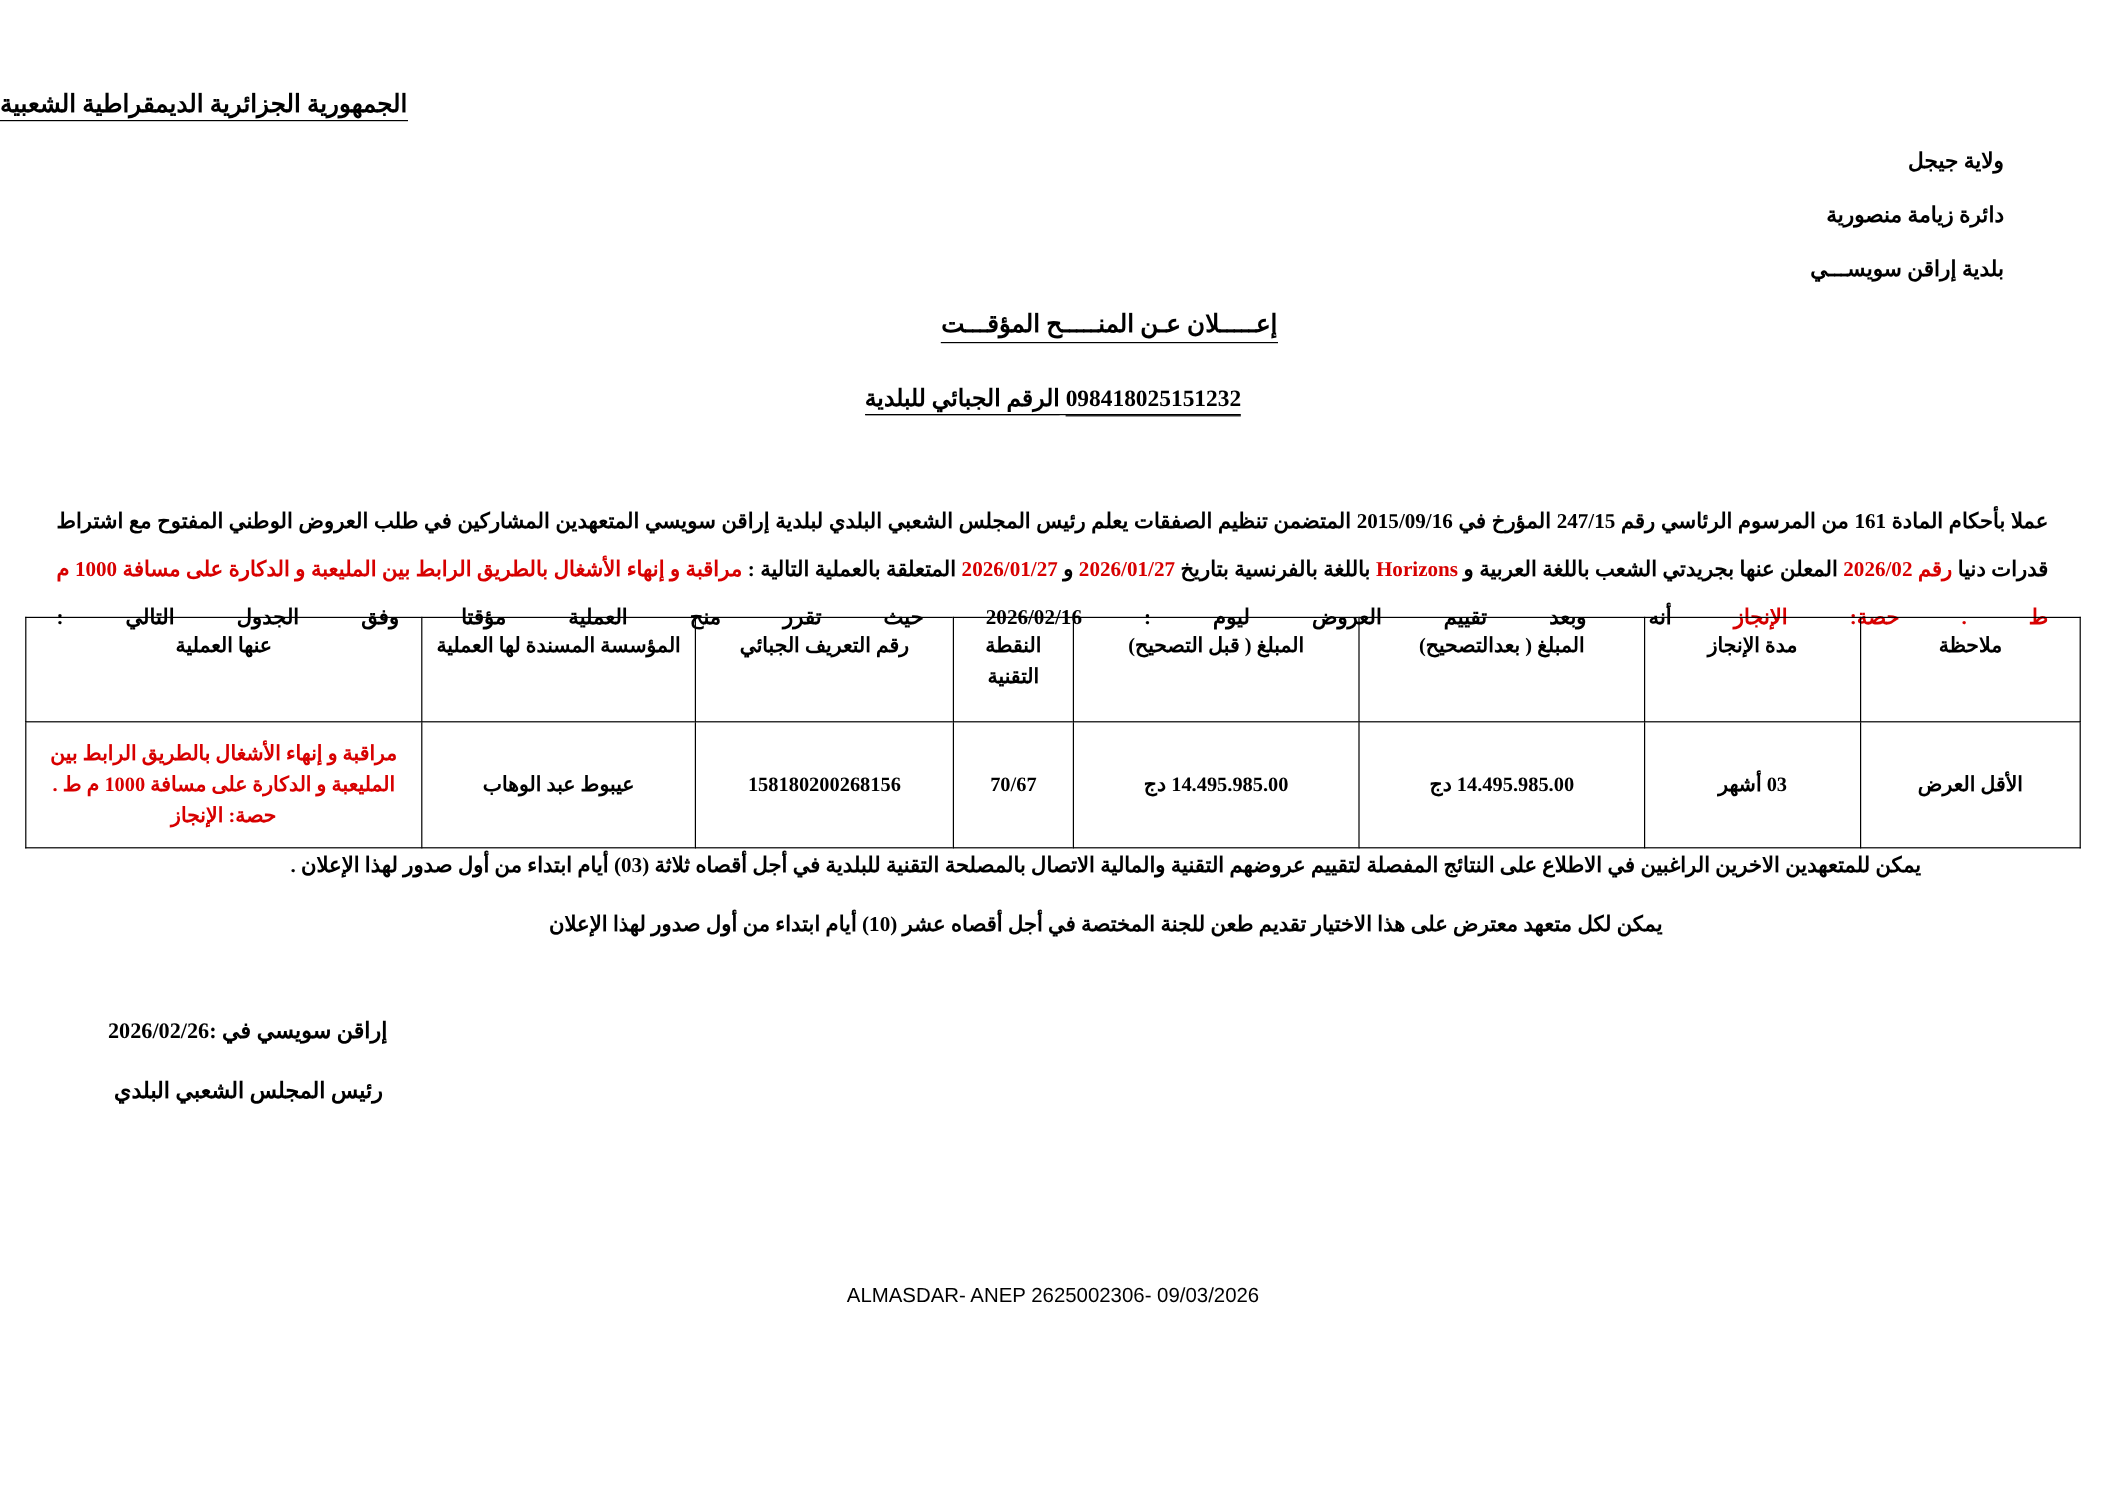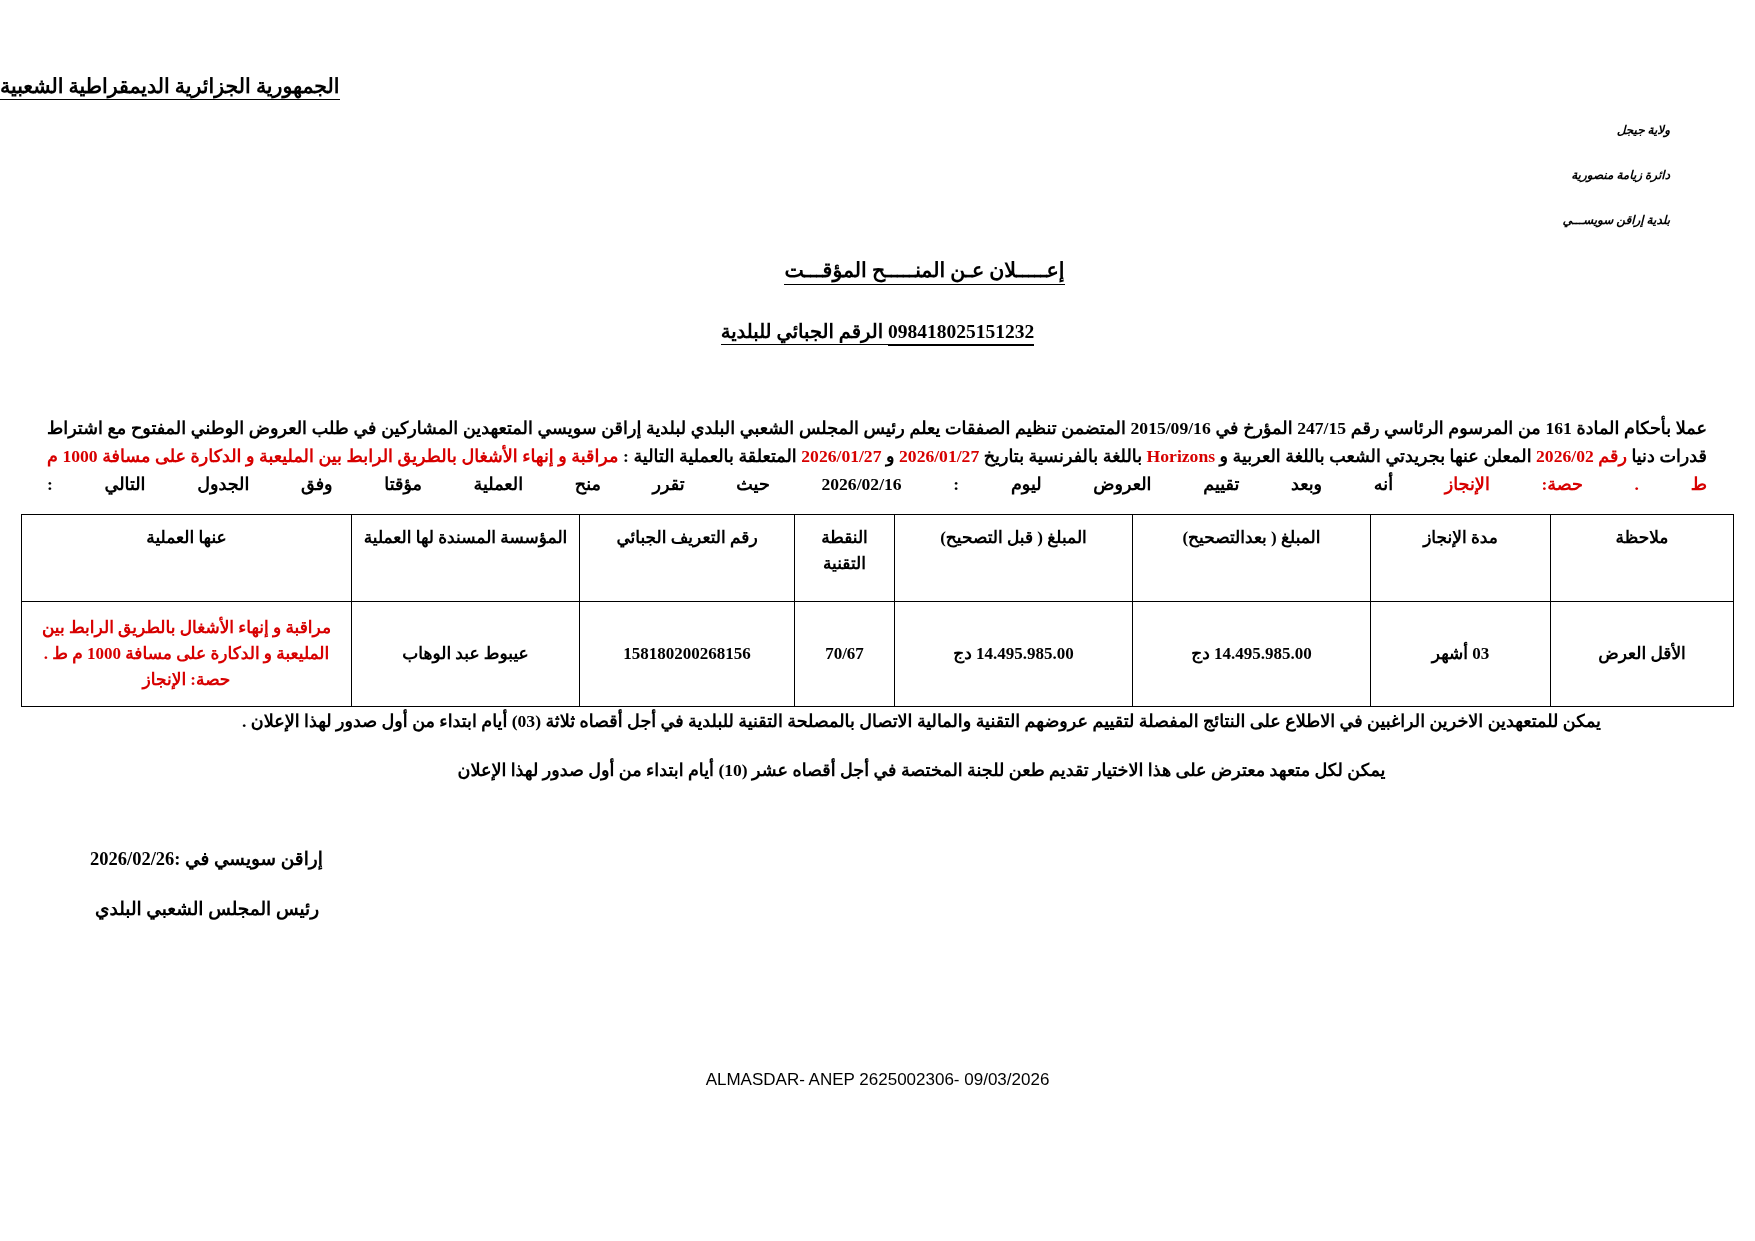--- a/index.html
+++ b/index.html
@@ -33,25 +33,24 @@
     font-weight: bold;
   }
   .republic span {
     border-bottom: 1.6px solid #000;
     padding-bottom: 2px;
   }
 
   .admin-line {
     position: absolute;
     right: 85px;
-    font-size: 12px;
+    font-size: 18px;
     font-weight: bold;
     text-align: right;
     white-space: nowrap;
-    font-style: italic;
   }
   .admin-1 { top: 123px; }
   .admin-2 { top: 168px; }
   .admin-3 { top: 213px; }
 
   .main-title {
     position: absolute;
     top: 258px;
     left: 0;
     width: 1755px;
@@ -83,21 +82,21 @@
   .tax-num { direction: ltr; display: inline-block; }
 
   
   .body-para {
     position: absolute;
     top: 414px;
     right: 48px;
     width: 1660px;
     font-size: 17.6px;
     font-weight: bold;
-    line-height: 28px;
+    line-height: 40px;
     text-align: justify;
     text-align-last: justify;
   }
   .red { color: #d70000; }
   .blk { color: #000000; }
   .ltr { direction: ltr; unicode-bidi: embed; display: inline-block; }
 
   
   .tbl-wrap {
     position: absolute;

